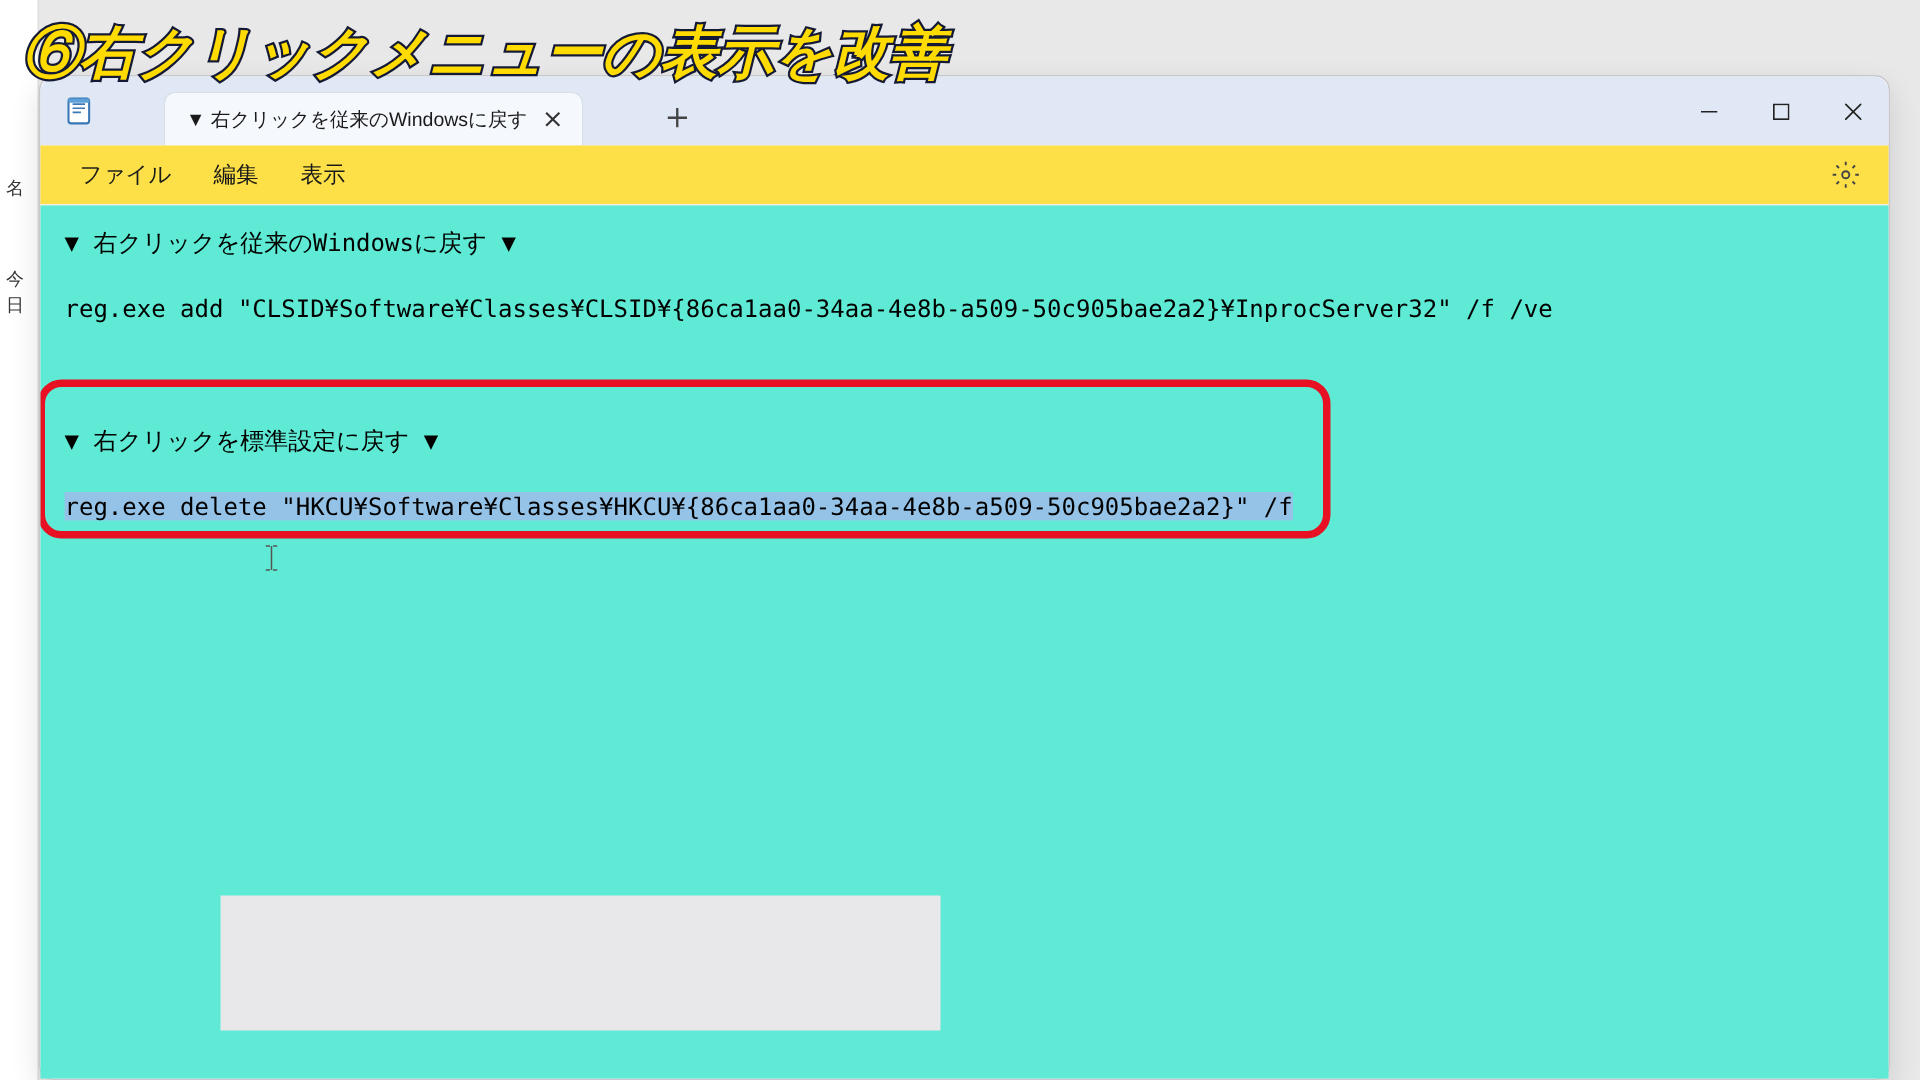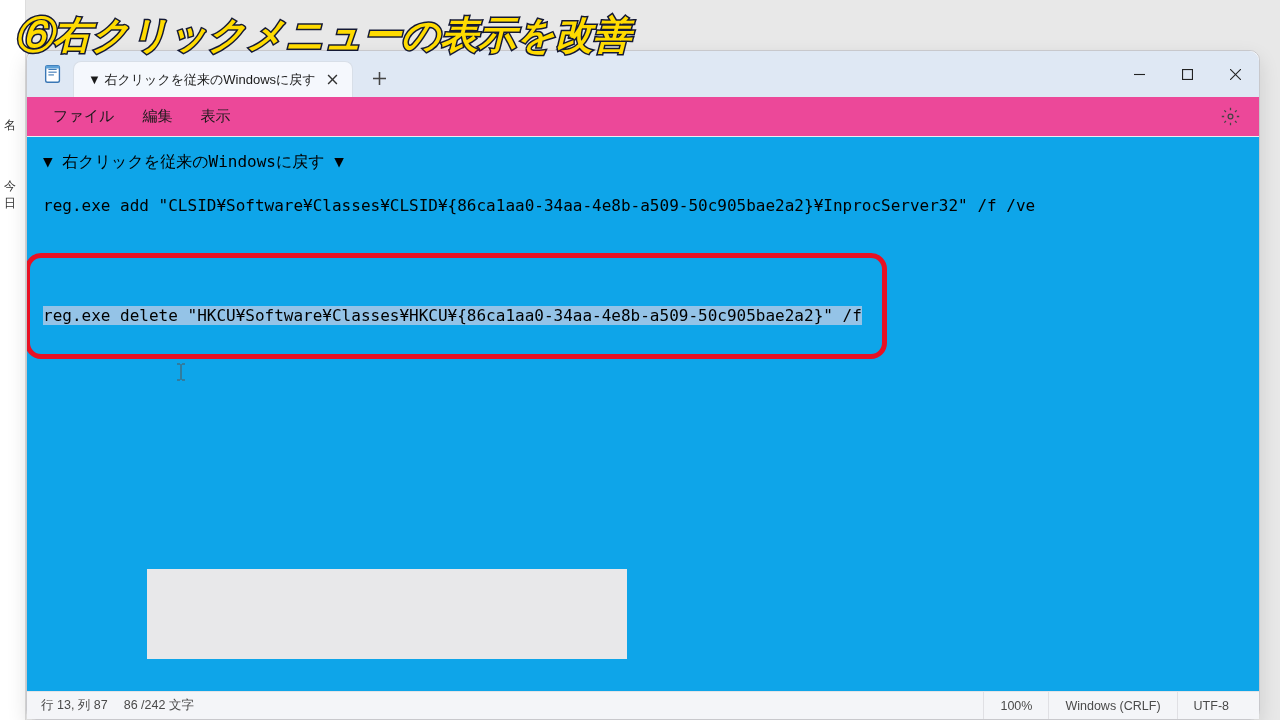--- a/index.html
+++ b/index.html
@@ -51,20 +51,21 @@
     box-shadow: 0 8px 20px rgba(0,0,0,0.12);
     display: flex;
     flex-direction: column;
   }
   .titlebar {
     height: 46px;
     background: #dfe8f4;
     display: flex;
     align-items: center;
     border-radius: 10px 10px 0 0;
+    gap: 36px;
   }
   .titlebar .appicon {
     width: 24px; height: 24px;
     margin-left: 14px; margin-right: 8px;
     display:flex; align-items:center; justify-content:center;
   }
   .tab {
     height: 36px;
     background: #f5f8fd;
     border-radius: 8px 8px 0 0;
@@ -99,21 +100,21 @@
     align-items: center;
     height: 100%;
   }
   .win-btn {
     width: 48px; height: 44px;
     display:flex; align-items:center; justify-content:center;
     cursor:pointer; color:#222;
   }
   .menubar {
     height: 40px;
-    background: #ec4899;
+    background: #fde047;
     display:flex;
     align-items:center;
     padding-left: 12px;
     border-bottom: 1px solid #eceef2;
   }
   .menu-item {
     padding: 6px 14px;
     font-size: 15px;
     color: #1a1a1a;
     cursor:pointer;
@@ -124,21 +125,21 @@
     width: 30px; height:30px;
     display:flex; align-items:center; justify-content:center;
     cursor:pointer; color:#444; border-radius:4px;
   }
   .editor {
     flex: 1;
     padding: 14px 16px;
     font-family: "MS Gothic", Consolas, monospace;
     font-size: 16px;
     color: #000;
-    background: #0ea5e9;
+    background: #5eead4;
     position: relative;
     overflow: hidden;
   }
   .editor .line {
     line-height: 22px;
     white-space: pre;
     margin: 0;
   }
   .editor .blank { height: 22px; }
   .highlight-box {
@@ -249,35 +250,28 @@
     </div>
   </div>
 
   <div class="editor">
     <div class="line">▼ 右クリックを従来のWindowsに戻す ▼</div>
     <div class="blank"></div>
     <div class="line">reg.exe add "CLSID¥Software¥Classes¥CLSID¥{86ca1aa0-34aa-4e8b-a509-50c905bae2a2}¥InprocServer32" /f /ve</div>
     <div class="blank"></div>
     <div class="blank"></div>
     <div class="blank"></div>
+    <div class="line">▼ 右クリックを標準設定に戻す ▼</div>
     <div class="blank"></div>
     <div class="line"><span class="sel">reg.exe delete "HKCU¥Software¥Classes¥HKCU¥{86ca1aa0-34aa-4e8b-a509-50c905bae2a2}" /f</span></div>
 
     <div class="highlight-box" style="left:-2px; top:116px; width:862px; height:106px;"></div>
     <div class="cursor-ibeam" style="left:150px; top:226px;">
       <svg width="8" height="18" viewBox="0 0 8 18">
           <path d="M0 1h3M5 1h3M4 1v16M0 17h3M5 17h3" stroke="#555" stroke-width="1"></path>
         </svg>
     </div>
 
     <div class="gray-panel"></div>
   </div>
 
-  <div class="statusbar">
-    <span class="left">行 13, 列 87</span>
-    <span class="left">86 /242 文字</span>
-    <span class="sep"></span>
-    <span class="cell">100%</span>
-    <span class="cell">Windows (CRLF)</span>
-    <span class="cell">UTF-8</span>
-  </div>
 
 </div>
 
 </body></html>

